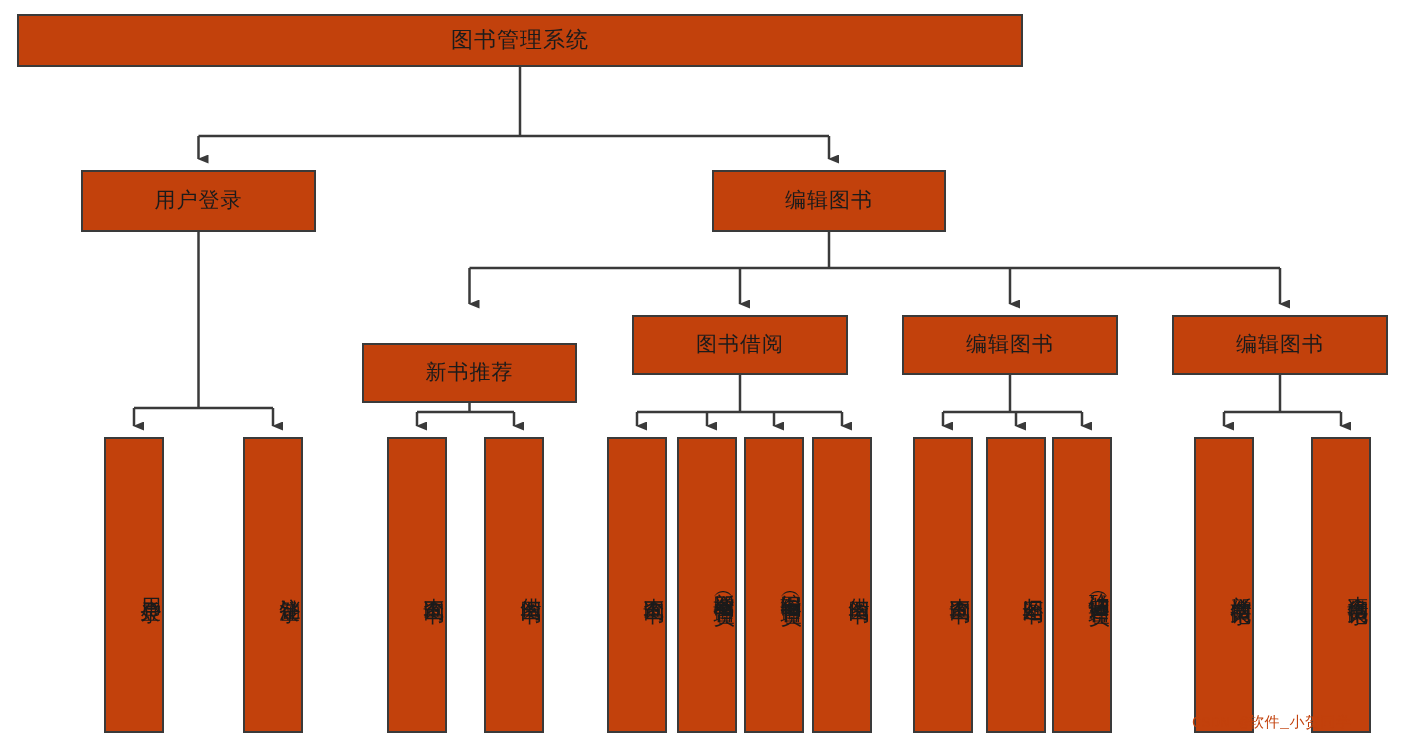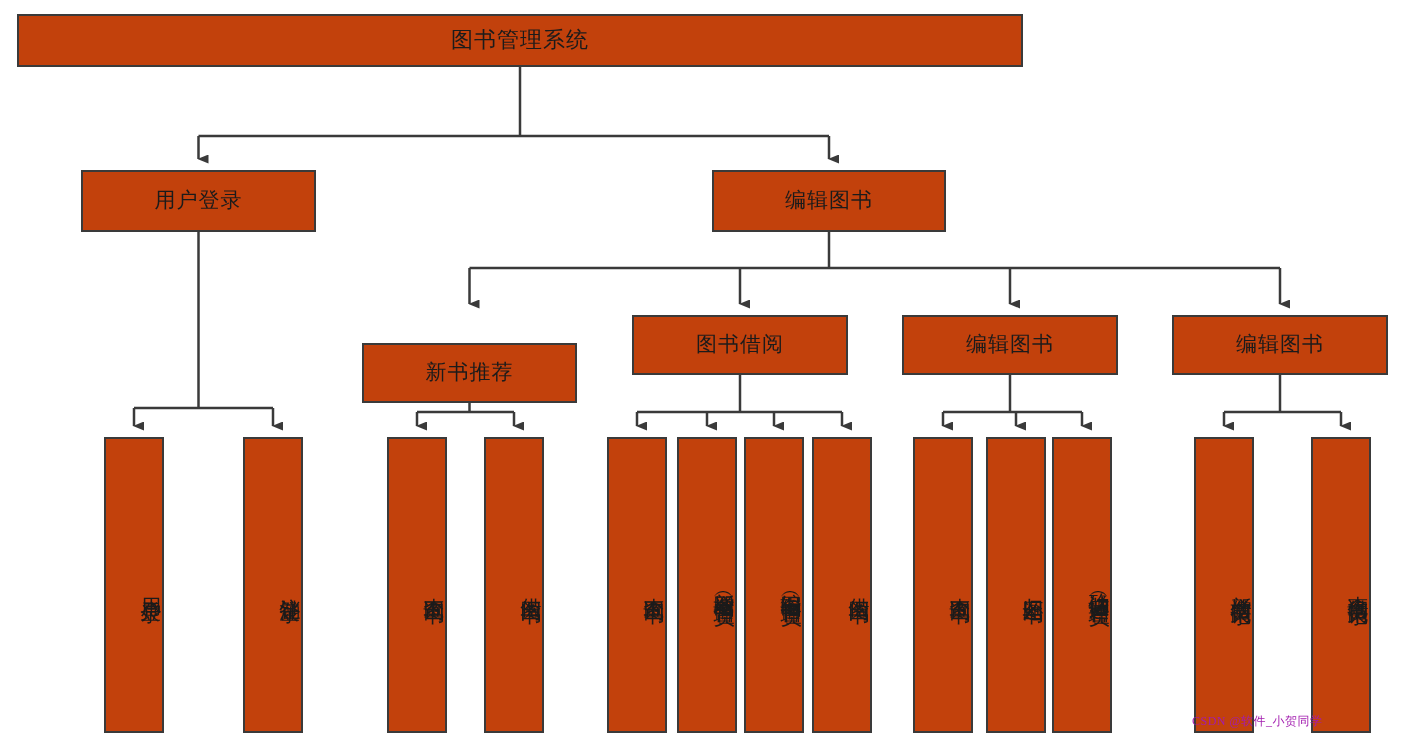--- a/index.html
+++ b/index.html
@@ -54,26 +54,26 @@
     align-items: flex-start;
     justify-content: center;
   }
   .node.vert .vlabel {
     display: block;
     writing-mode: vertical-rl;
     text-orientation: upright;
   }
   .watermark {
     position: absolute;
-    font-size: 12px;
-    color: #a21caf;
+    font-size: 15px;
+    color: #c2410c;
     letter-spacing: 0.5px;
     white-space: nowrap;
     z-index: 3;
-    font-family: Liberation Serif, serif;
+    font-family: Liberation Mono, monospace;
   }
 </style>
 </head>
 <body>
 
 <div id="canvas">
   <svg id="edges" viewBox="0 0 1405 747" xmlns="http://www.w3.org/2000/svg">
     <defs>
       <marker id="arrowhead" markerWidth="9" markerHeight="11" refX="4.5" refY="10" orient="auto" markerUnits="userSpaceOnUse">
         <polygon points="0,0 9,0 4.5,11" fill="#3a3a3a"></polygon>

